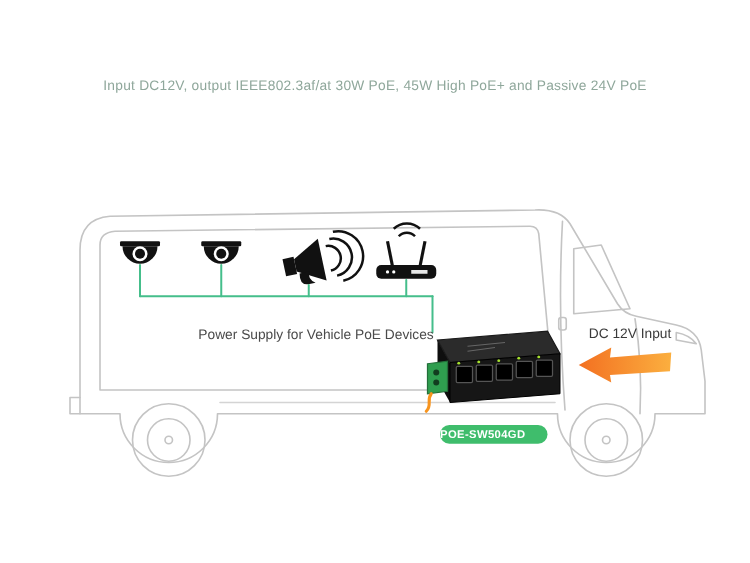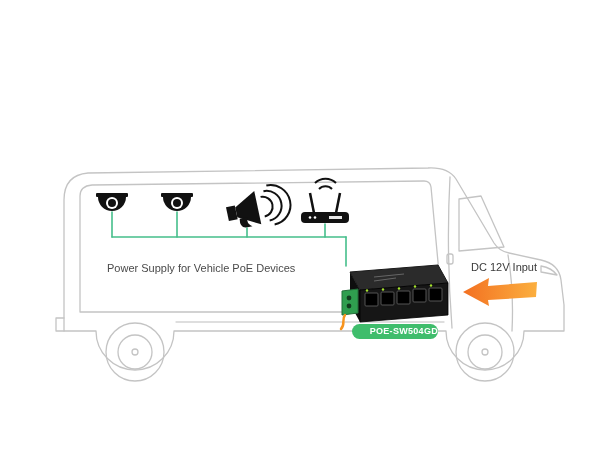--- a/index.html
+++ b/index.html
@@ -11,27 +11,27 @@
     overflow:hidden;
   }
   #scene{position:absolute;left:0;top:0;}
   .subtitle{
     position:absolute;top:63px;left:0;width:600px;
     text-align:center;font-size:11px;letter-spacing:.2px;
     color:#8FA79B;
   }
   .caption{
     position:absolute;top:262px;left:107px;width:240px;
-    text-align:left;font-size:11px;color:#4A4A4A;
+    text-align:right;font-size:11px;color:#4A4A4A;
   }
   .badge{
-    position:absolute;top:324px;left:352px;width:86px;height:15px;
+    position:absolute;top:340px;left:352px;width:86px;height:15px;
     background:#3FBD6C;border-radius:8px;
     color:#ffffff;font-size:9px;font-weight:bold;letter-spacing:.3px;
-    text-align:right;line-height:15px;
+    text-align:left;line-height:15px;
   }
   .input-label{
     position:absolute;top:261px;left:471px;
     font-size:11px;color:#3A3A3A;text-align:center;
   }
 </style>
 </head>
 <body>
 
 <div id="canvas">
@@ -178,20 +178,21 @@
       </g>
 
       <path d="M 345 315 C 341 320 346 324 341 329" stroke="#F7941E" stroke-width="2.5" fill="none" stroke-linecap="round"></path>
     </g>
 
     <g>
       <polygon points="463,292 489,278 488,286 537,282 536,297 488,300 489,306" fill="url(#arrowGrad)"></polygon>
     </g>
   </svg>
 
+  <div class="subtitle">Input DC12V, output IEEE802.3af/at 30W PoE, 45W High PoE+ and Passive 24V PoE</div>
 
   <div class="caption">Power Supply for Vehicle PoE Devices</div>
 
   <div class="badge">POE-SW504GD</div>
 
   <div class="input-label">DC 12V Input</div>
 
 </div>
 
 </body></html>

